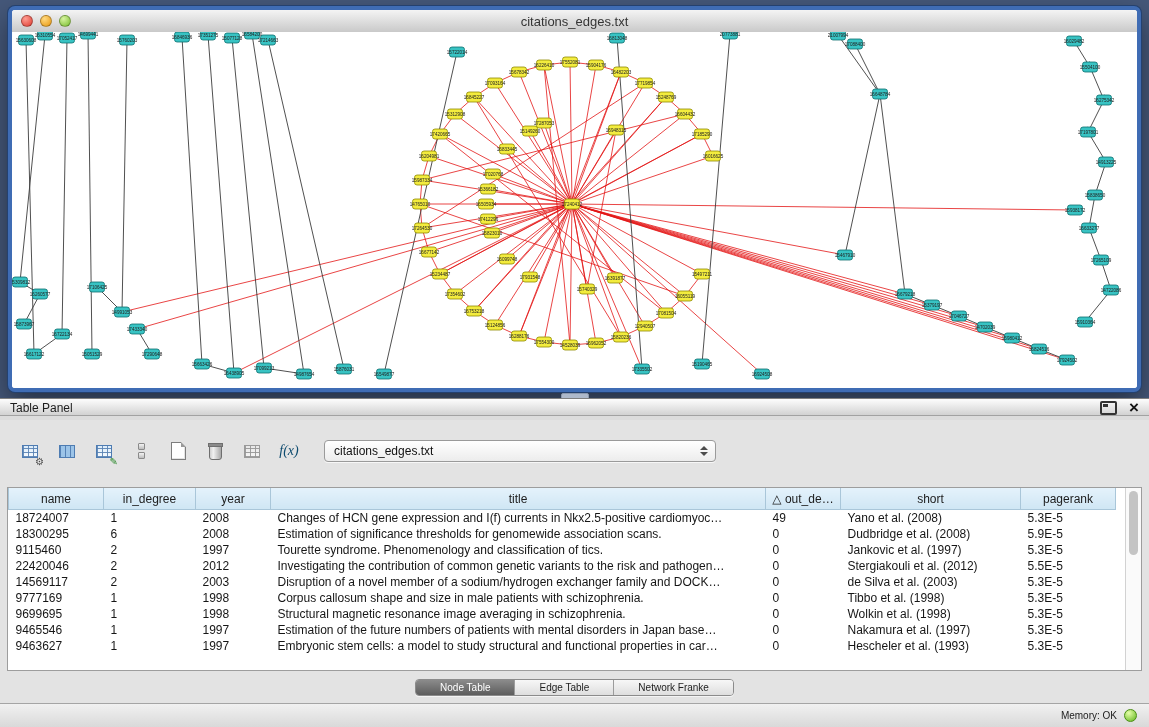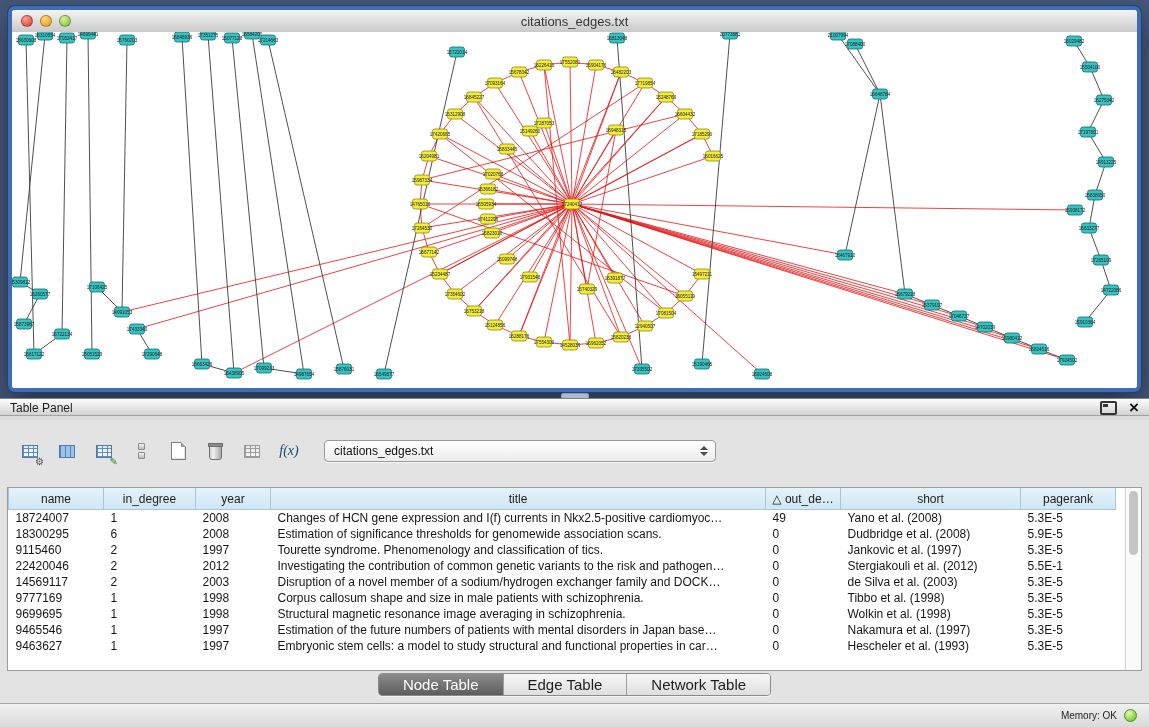--- a/index.html
+++ b/index.html
@@ -78,21 +78,21 @@
   th{height:19px;background:linear-gradient(#e4f2fb,#cfe6f4);border:1px solid #a9c6d9;border-top:none;
      font-weight:normal;font-size:12px;color:#1c1c1c;text-align:center;overflow:hidden;white-space:nowrap}
   td{height:16px;font-size:12px;padding:0 4px 0 7px;white-space:nowrap;overflow:hidden;color:#161616}
   td.col5{text-align:left}
   .vscroll{position:absolute;top:0;right:0;bottom:0;width:15px;background:#fafafa;border-left:1px solid #d2d2d2}
   .vscroll .thumb{width:9px;margin:3px auto 0;height:64px;background:#c4c4c4;border-radius:5px}
 
   
   .tabs{position:absolute;bottom:7px;left:0;right:0;display:flex;justify-content:center}
   .tabs-inner{display:inline-flex;border:1px solid #8b8b8b;border-radius:4px;overflow:hidden;background:#e6e6e6;box-shadow:0 1px 0 rgba(255,255,255,.6)}
-  .tab{padding:2px 24px;font-size:15px;color:#1e1e1e;background:linear-gradient(#f7f7f7,#dedede);border-left:1px solid #9c9c9c;cursor:default}
+  .tab{padding:2px 24px;font-size:10px;color:#1e1e1e;background:linear-gradient(#f7f7f7,#dedede);border-left:1px solid #9c9c9c;cursor:default}
   .tab:first-child{border-left:none}
   .tab.sel{background:linear-gradient(#8b8b8b,#5d5d5d);color:#fff}
 
   
   .status-bar{position:absolute;bottom:0;left:0;width:1149px;height:24px;background:linear-gradient(#f1f1f1,#d9d9d9);
     border-top:1px solid #a5a5a5;display:flex;align-items:center;justify-content:flex-end;padding-right:12px;box-sizing:border-box;gap:7px}
   .mem-label{font-size:10px;color:#222}
   .mem-dot{width:11px;height:11px;border-radius:50%;border:1px solid #4a8f12;background:radial-gradient(circle at 35% 28%,#e6ffa8,#5fb51c)}
 </style>
 </head>
@@ -763,21 +763,21 @@
               <td class="col5">Jankovic et al. (1997)</td>
               <td class="col6">5.3E-5</td>
             </tr>
             <tr>
               <td class="col0">22420046</td>
               <td class="col1">2</td>
               <td class="col2">2012</td>
               <td class="col3">Investigating the contribution of common genetic variants to the risk and pathogen…</td>
               <td class="col4">0</td>
               <td class="col5">Stergiakouli et al. (2012)</td>
-              <td class="col6">5.5E-1</td>
+              <td class="col6">5.5E-5</td>
             </tr>
             <tr>
               <td class="col0">14569117</td>
               <td class="col1">2</td>
               <td class="col2">2003</td>
               <td class="col3">Disruption of a novel member of a sodium/hydrogen exchanger family and DOCK…</td>
               <td class="col4">0</td>
               <td class="col5">de Silva et al. (2003)</td>
               <td class="col6">5.3E-5</td>
             </tr>
@@ -821,21 +821,21 @@
       </table>
       <div class="vscroll">
         <div class="thumb"></div>
       </div>
     </div>
 
     <div class="tabs">
       <div class="tabs-inner">
           <div class="tab sel">Node Table</div>
           <div class="tab">Edge Table</div>
-          <div class="tab">Network Table</div>
+          <div class="tab">Network Franke</div>
         </div>
     </div>
   </div>
 </div>
 
 <div class="status-bar">
   <span class="mem-label">Memory: OK</span>
   <span class="mem-dot"></span>
 </div>
 

